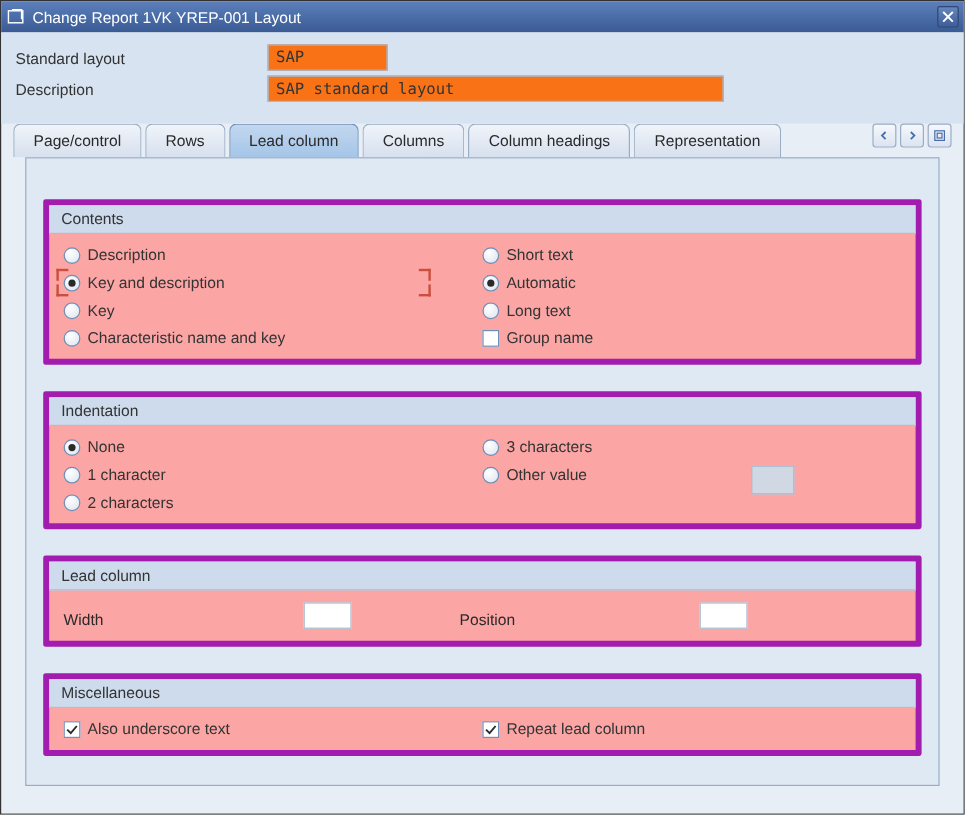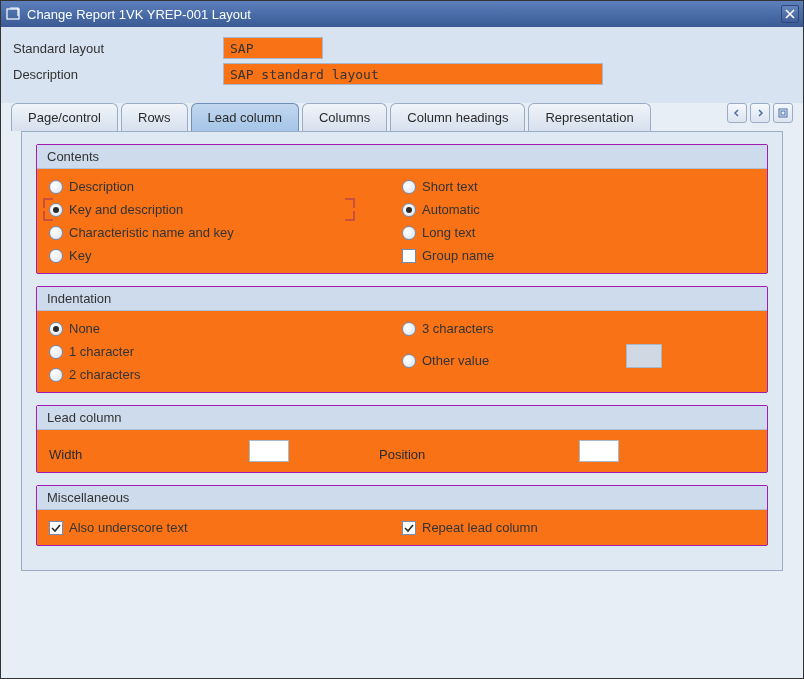--- a/index.html
+++ b/index.html
@@ -102,24 +102,25 @@
     cursor: pointer;
   }
   .content-panel {
     margin: 0 10px 10px 10px;
     background: #dfe9f4;
     border: 1px solid #9aadc5;
     padding: 12px 14px;
     flex: 1;
   }
   .group {
-    border: 1px solid #a21caf;
-    background: #f97316;
+    border: 5px solid #a21caf;
+    background: #fca5a5;
     margin-bottom: 12px;
     border-radius: 2px;
+    margin-top: 22px;
   }
   .group-title {
     background: #cddbec;
     padding: 4px 10px;
     font-size: 13px;
     border-bottom: 1px solid #aebfd4;
     color: #333;
   }
   .group-body {
     padding: 10px 12px;
@@ -165,21 +166,21 @@
     width: 10px; height: 10px;
     border: 2px solid #c94f3f;
   }
   .kd-row-wrap { position: relative; width: 300px; }
   .kd-row-wrap .bracket-tl { top:-4px; left:-6px; border-right:none; border-bottom:none; }
   .kd-row-wrap .bracket-tr { top:-4px; right:-6px; border-left:none; border-bottom:none; }
   .kd-row-wrap .bracket-bl { bottom:-4px; left:-6px; border-right:none; border-top:none; }
   .kd-row-wrap .bracket-br { bottom:-4px; right:-6px; border-left:none; border-top:none; }
   .inline-row {
     display: flex;
-    align-items: flex-end;
+    align-items: flex-start;
     gap: 24px;
   }
   .small-input {
     width: 16px;
     border: 1px solid #a7b8cc;
     background: #fff;
     padding: 2px 19px;
     font-family: monospace;
     font-size: 13px;
     height: 22px;
@@ -292,25 +293,25 @@
               <span class="bracket-tr"></span>
               <span class="bracket-bl"></span>
               <span class="bracket-br"></span>
               <label class="radio-item">
                 <span class="radio checked"></span>
                 <span>Key and description</span>
               </label>
             </div>
             <label class="radio-item">
               <span class="radio"></span>
+              <span>Key</span>
+            </label>
+            <label class="radio-item">
+              <span class="radio"></span>
               <span>Characteristic name and key</span>
-            </label>
-            <label class="radio-item">
-              <span class="radio"></span>
-              <span>Key</span>
             </label>
           </div>
           <div class="col">
             <label class="radio-item">
               <span class="radio"></span>
               <span>Short text</span>
             </label>
             <label class="radio-item">
               <span class="radio checked"></span>
               <span>Automatic</span>

